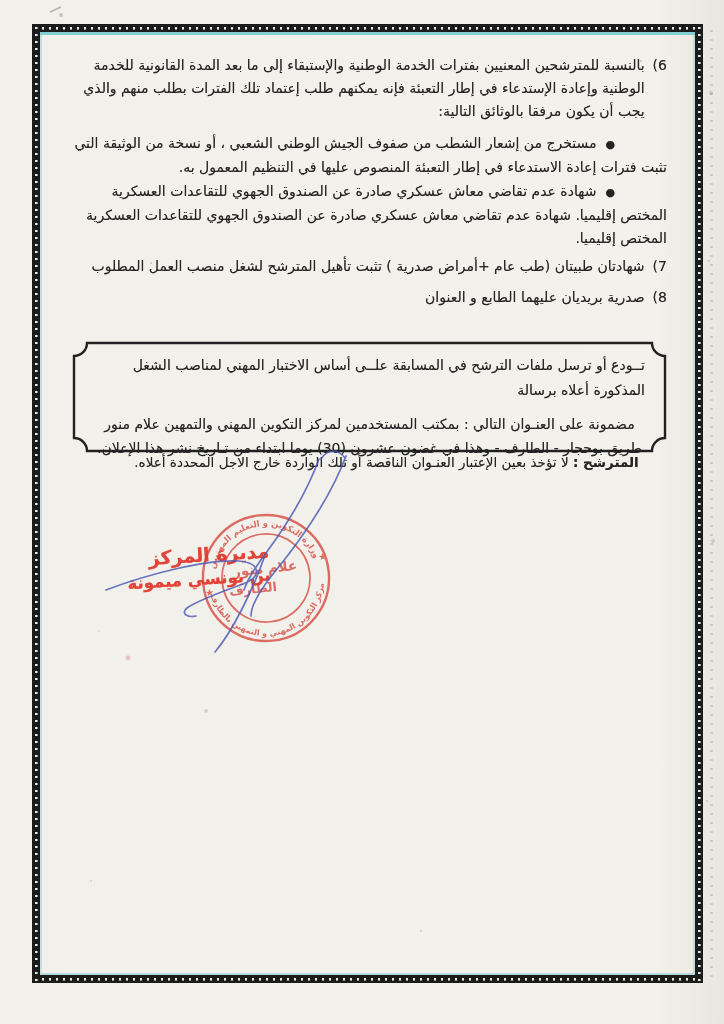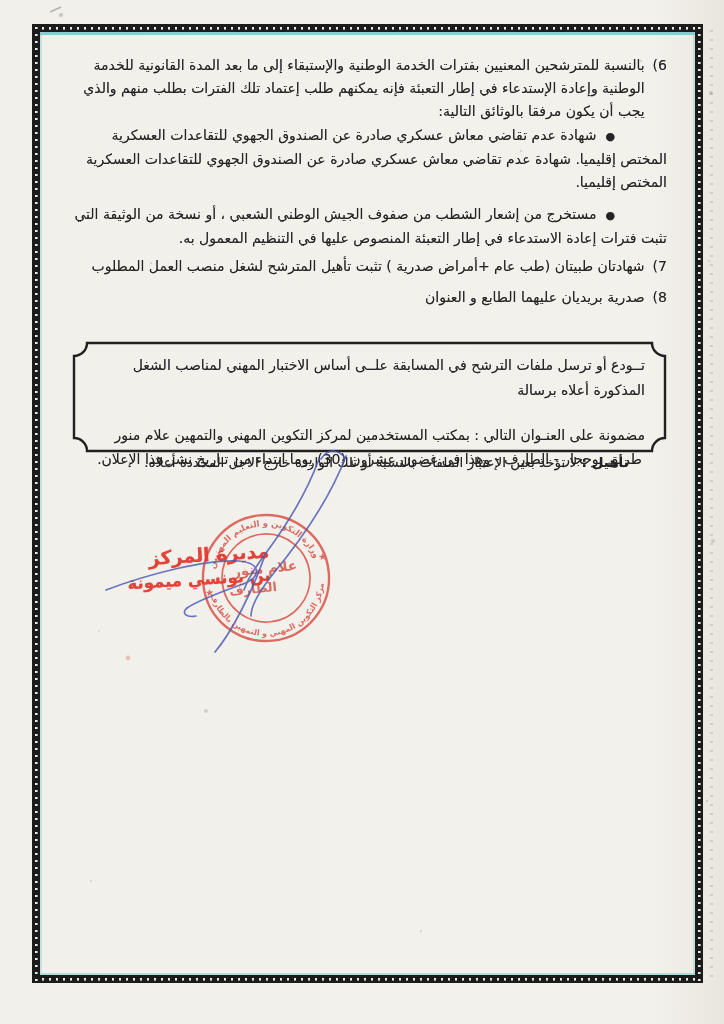--- a/index.html
+++ b/index.html
@@ -39,21 +39,21 @@
   .b2{margin-top:1px;}
   .i7{margin-top:5px;}
   .i8{margin-top:8px;}
 
   
   .subbox{position:relative;width:595px;height:80px;margin-top:32px;}
   .subbox svg.boxframe{position:absolute;inset:0;}
   .subbox .boxtext{position:absolute;inset:0;padding:12px 22px 0 22px;
     font-size:14px;line-height:25px;font-weight:500;}
   .subbox .l1{text-align:right;}
-  .subbox .l2{text-align:right;margin-top:20px;line-height:24px;}
+  .subbox .l2{text-align:center;margin-top:9px;line-height:24px;}
   .subbox .l3{text-align:center;line-height:24px;}
 
   .noteline{margin-top:30px;text-align:center;padding-left:40px;font-size:13.5px;}
   .noteline .lbl{font-weight:700;}
 
   
   .stampsvg{position:absolute;left:166px;top:478px;width:200px;height:200px;
     transform:rotate(-6deg);opacity:.88;}
   .director{
     position:absolute;left:58px;top:544px;width:212px;
@@ -97,23 +97,23 @@
   <div class="teal l"></div>
   <div class="teal r"></div>
 
   <div class="content">
 
     <div class="numitem">
       <span class="num">6)</span>
       <span class="txt">بالنسبة للمترشحين المعنيين بفترات الخدمة الوطنية والإستبقاء إلى ما بعد المدة القانونية للخدمة الوطنية وإعادة الإستدعاء في إطار التعبئة فإنه يمكنهم طلب إعتماد تلك الفترات بطلب منهم والذي يجب أن يكون مرفقا بالوثائق التالية:</span>
     </div>
 
+    <div class="bullet"><span class="dot">●</span><span>مستخرج من إشعار الشطب من صفوف الجيش الوطني الشعبي ، أو نسخة من الوثيقة التي تثبت فترات إعادة الاستدعاء في إطار التعبئة المنصوص عليها في التنظيم المعمول به.</span></div>
+
     <div class="bullet b2"><span class="dot">●</span><span>شهادة عدم تقاضي معاش عسكري صادرة عن الصندوق الجهوي للتقاعدات العسكرية المختص إقليميا. شهادة عدم تقاضي معاش عسكري صادرة عن الصندوق الجهوي للتقاعدات العسكرية المختص إقليميا.</span></div>
-
-    <div class="bullet"><span class="dot">●</span><span>مستخرج من إشعار الشطب من صفوف الجيش الوطني الشعبي ، أو نسخة من الوثيقة التي تثبت فترات إعادة الاستدعاء في إطار التعبئة المنصوص عليها في التنظيم المعمول به.</span></div>
 
     <div class="numitem i7">
       <span class="num">7)</span>
       <span class="txt">شهادتان طبيتان (طب عام +أمراض صدرية ) تثبت تأهيل المترشح لشغل منصب العمل المطلوب</span>
     </div>
 
     <div class="numitem i8">
       <span class="num">8)</span>
       <span class="txt">صدرية بريديان عليهما الطابع و العنوان</span>
     </div>
@@ -123,22 +123,22 @@
         <path d="M 15 2 H 580 A 13 13 0 0 0 593 15 V 97 A 13 13 0 0 0 580 110 H 15 A 13 13 0 0 0 2 97 V 15 A 13 13 0 0 0 15 2 Z" fill="none" stroke="#212121" stroke-width="2.4"></path>
       </svg>
       <div class="boxtext">
         <div class="l1">تــودع أو ترسل ملفات الترشح في المسابقة علــى أساس الاختبار المهني لمناصب الشغل المذكورة أعلاه برسالة</div>
         <div class="l2">مضمونة على العنـوان التالي : بمكتب المستخدمين لمركز التكوين المهني والتمهين علام منور</div>
         <div class="l3">طريق بوحجار - الطارف - وهذا في غضون عشرون (30) يوما ابتداء من تـاريخ نشر هذا الإعلان.</div>
       </div>
     </div>
 
     <div class="noteline">
-      <span class="lbl">تأهيل :</span>
-      <span>لا تؤخذ بعين الإعتبار الملفات بالنسبة أو تلك الواردة خارج الاجل المحددة أعلاه.</span>
+      <span class="lbl">المترشح :</span>
+      <span>لا تؤخذ بعين الإعتبار العنـوان الناقصة أو تلك الواردة خارج الاجل المحددة أعلاه.</span>
     </div>
   </div>
 </div>
 
 <svg class="stampsvg" viewBox="0 0 200 200">
   <g fill="none" stroke="#d95950">
     <circle cx="100" cy="100" r="63" stroke-width="2.4"></circle>
     <circle cx="100" cy="100" r="44" stroke-width="1.7"></circle>
   </g>
   <defs>

